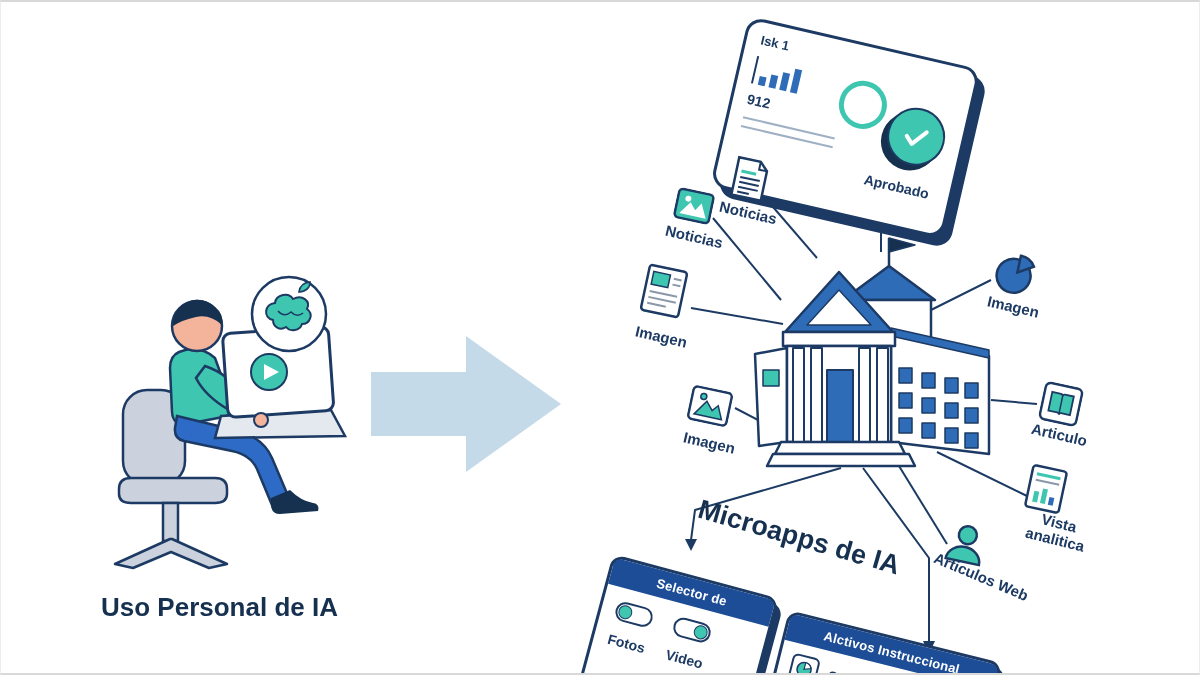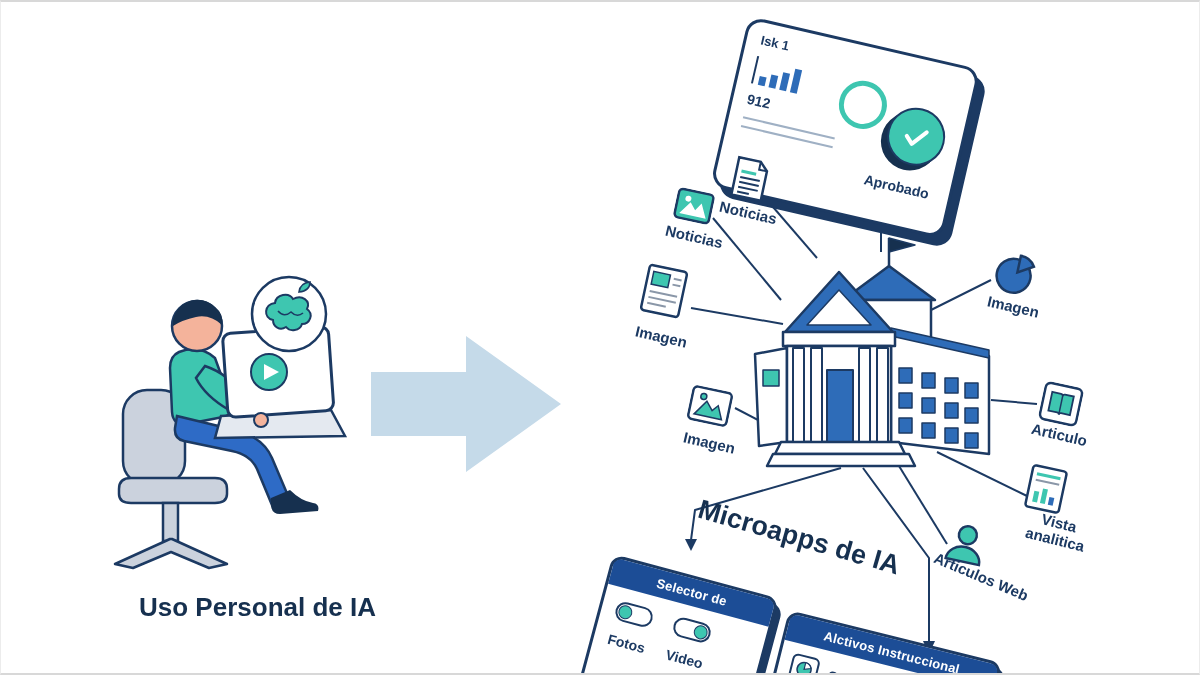--- a/index.html
+++ b/index.html
@@ -6,21 +6,21 @@
   .canvas{
     position:relative;width:1200px;height:675px;background:#fff;overflow:hidden;
     font-family:"Liberation Sans",sans-serif;box-sizing:border-box;
     border-top:2px solid #D8D8D8;border-bottom:2px solid #D8D8D8;
     border-left:1px solid #ECECEC;border-right:1px solid #ECECEC;
   }
   .abs{position:absolute;}
 
   
   .person-svg{left:92px;top:268px;width:280px;height:330px;}
-  .caption{left:100px;top:590px;width:275px;text-align:right;
+  .caption{left:100px;top:590px;width:275px;text-align:left;
     font-size:26px;font-weight:700;color:#16304F;line-height:1.22;}
 
   
   .arrow-svg{left:365px;top:322px;width:200px;height:160px;}
 
   
   .lines-svg{left:0;top:0;width:1200px;height:675px;pointer-events:none;}
 
   
   .dash-card{left:748px;top:14px;width:232px;height:168px;transform:rotate(13deg);

